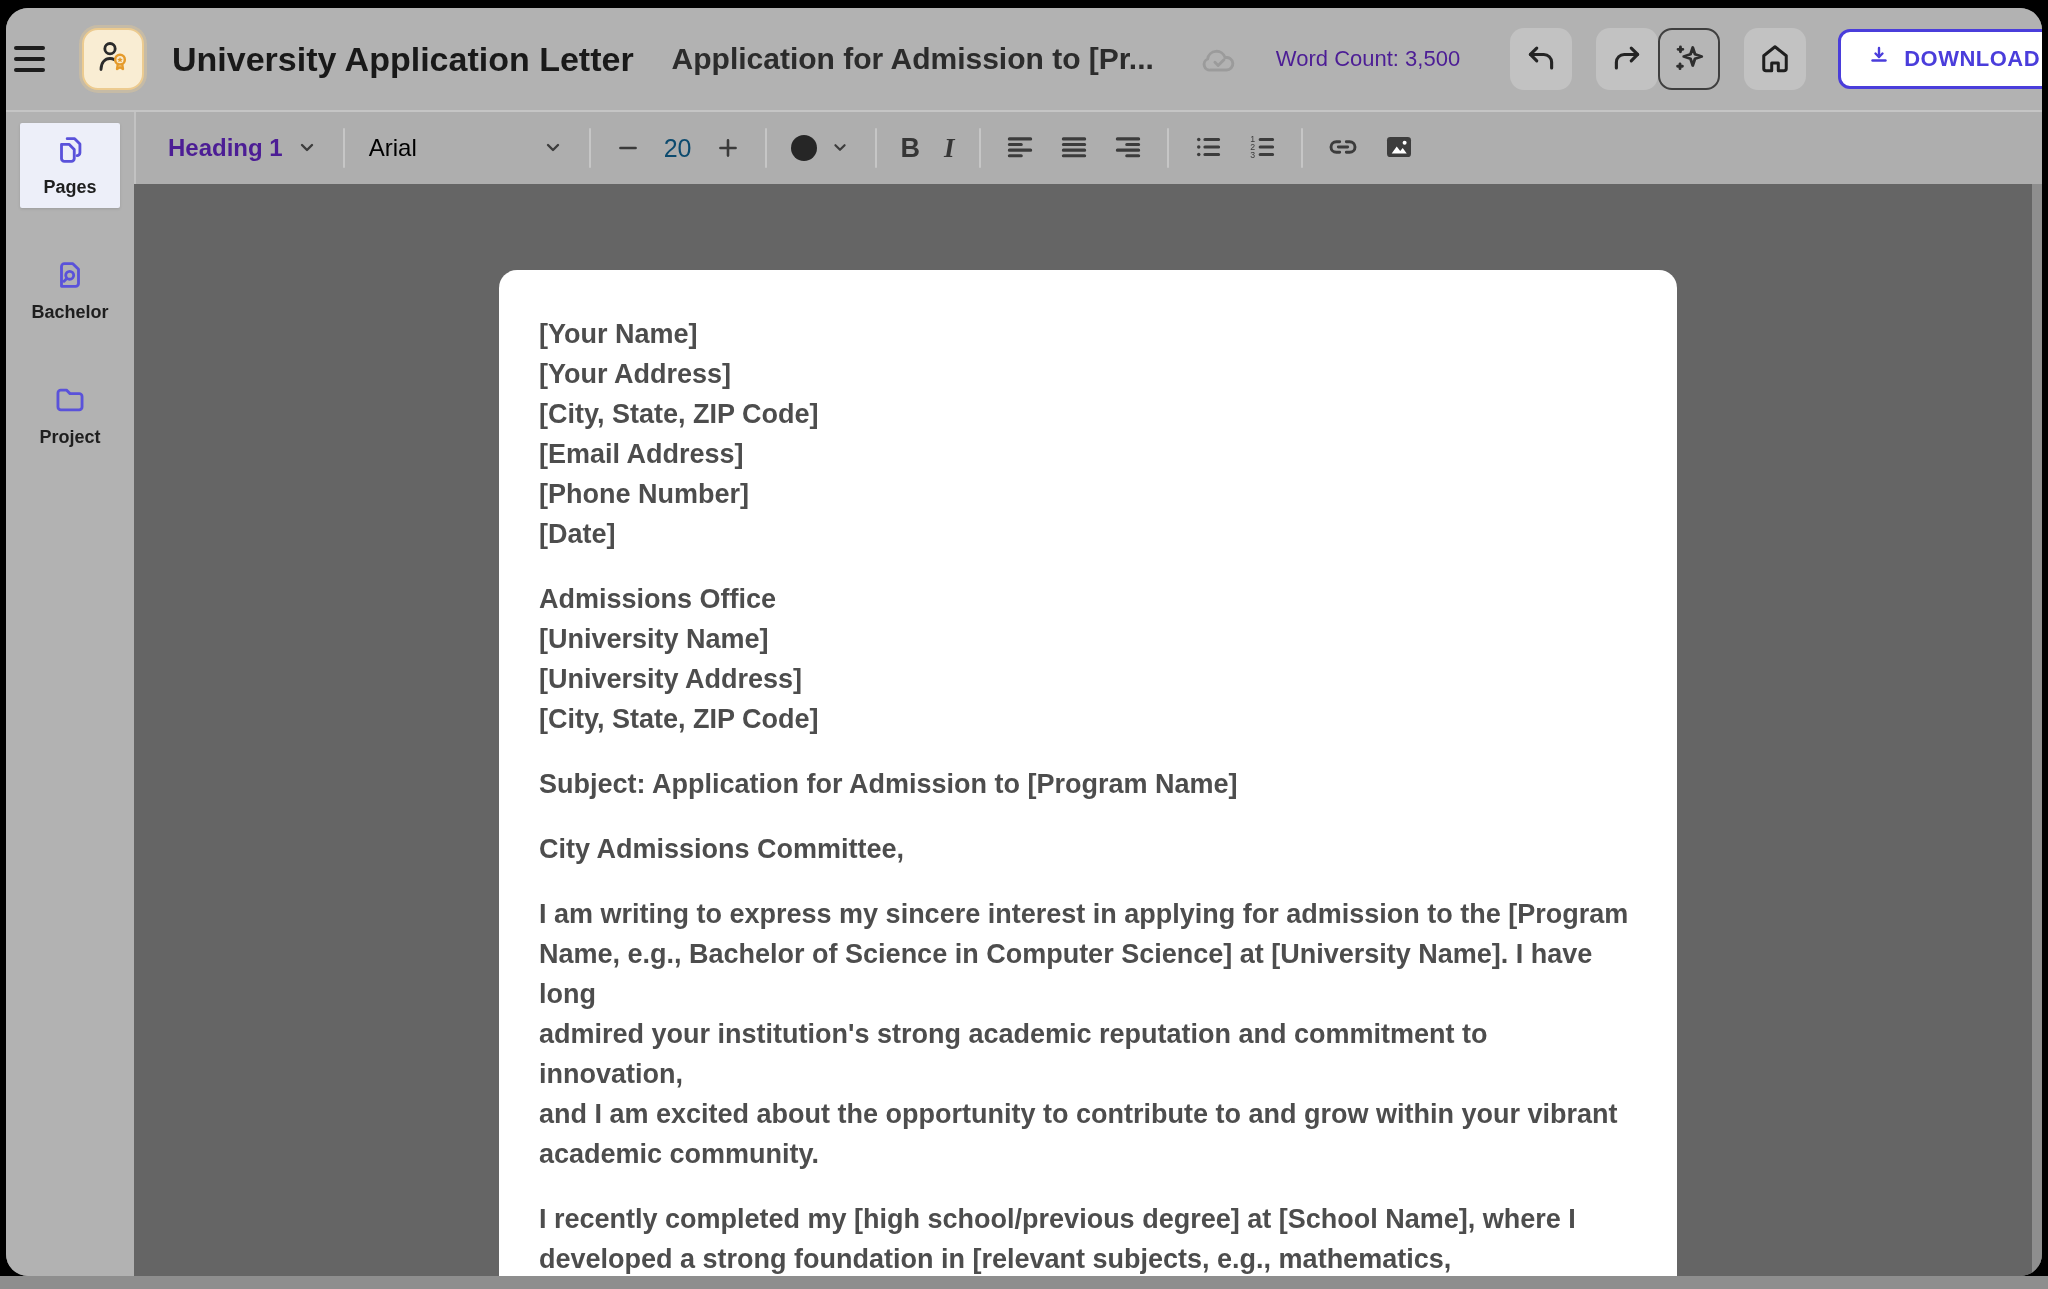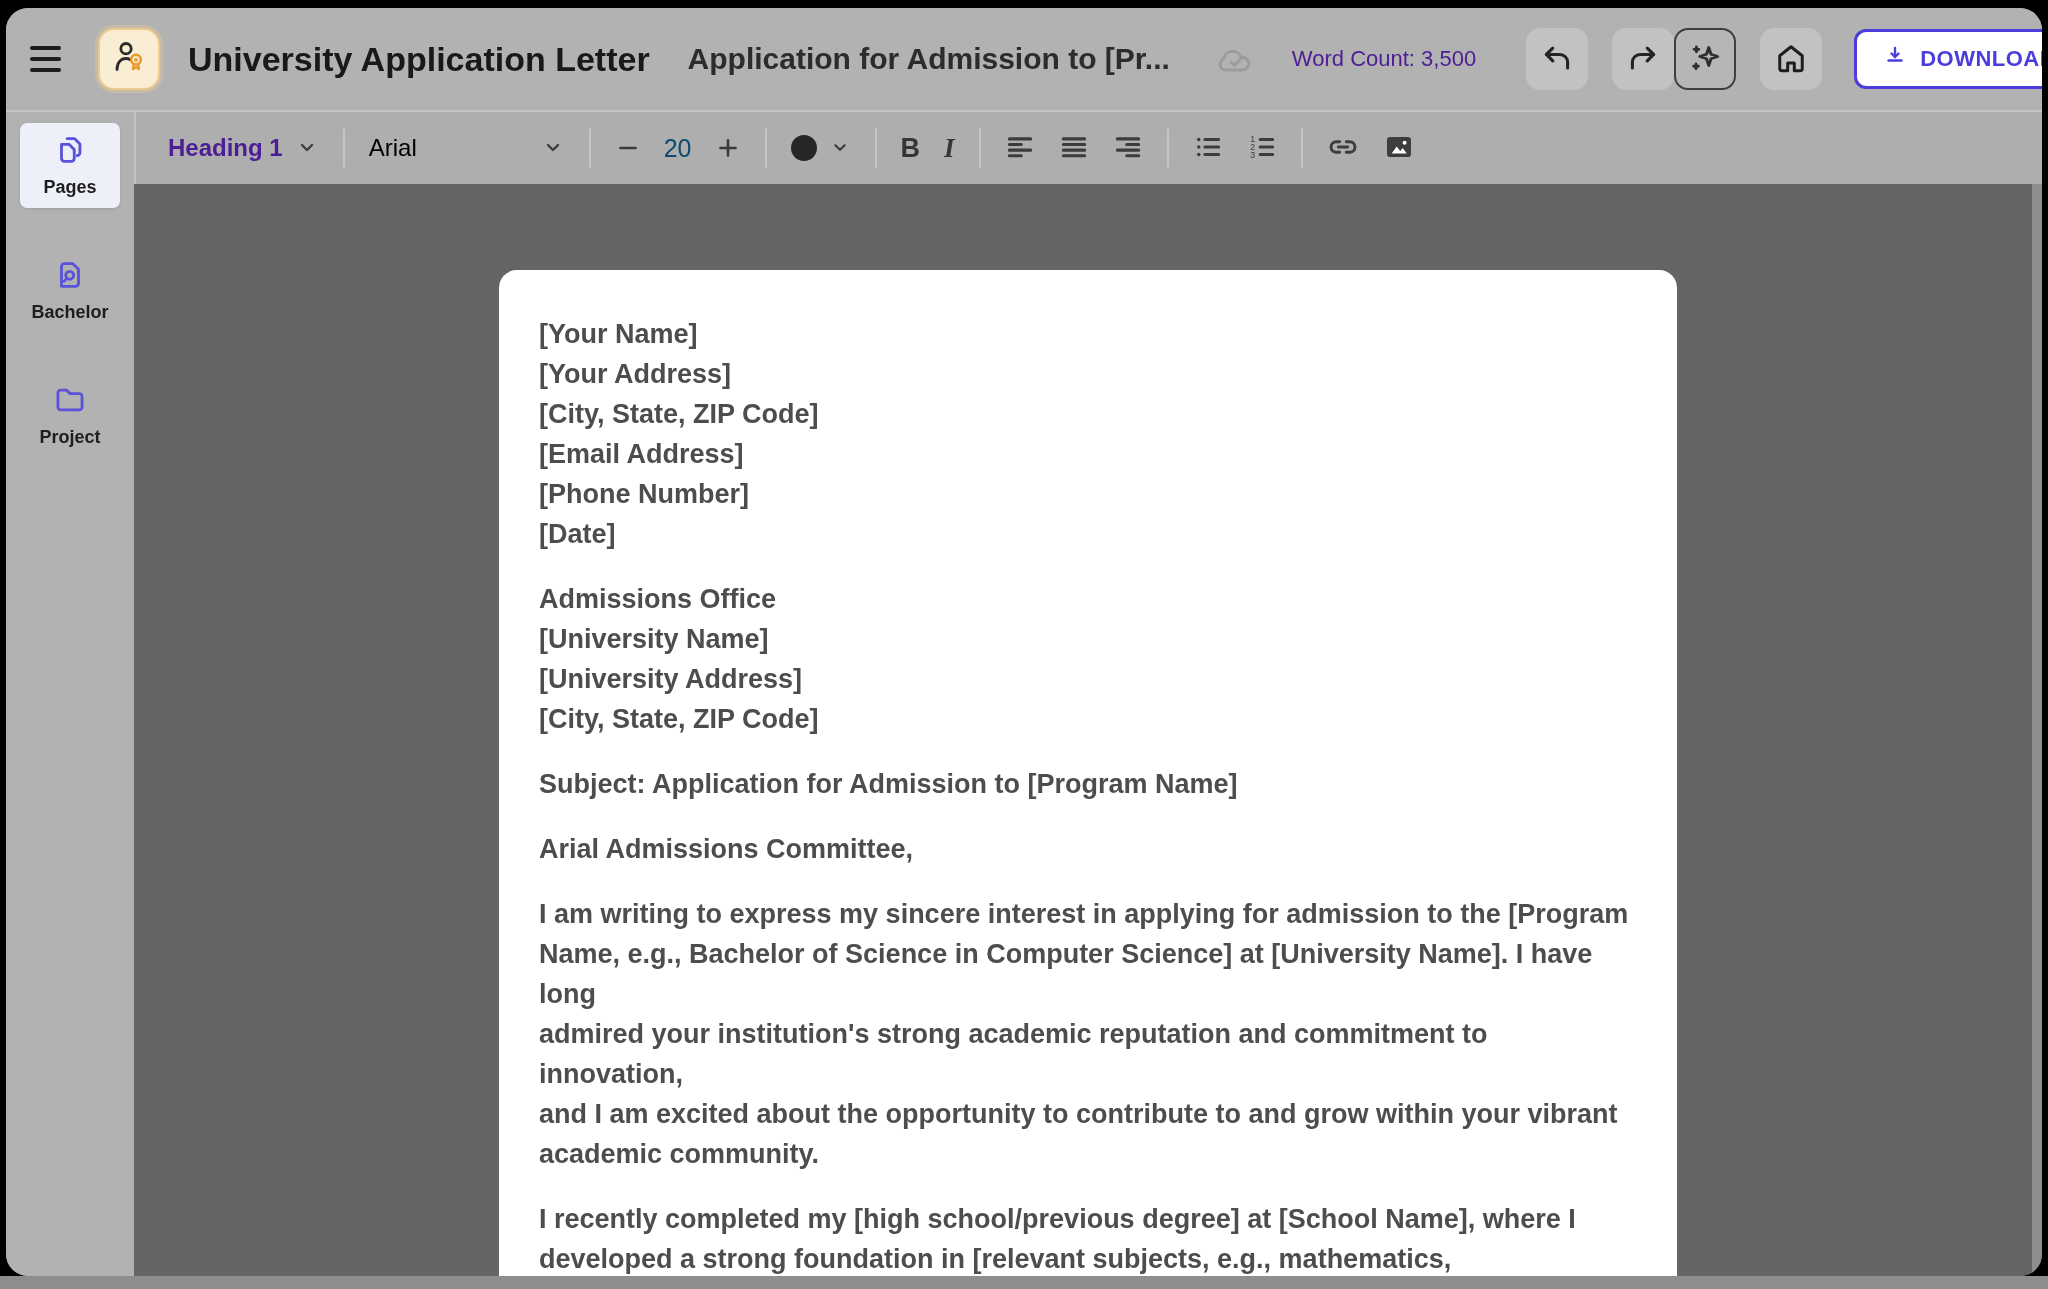--- a/index.html
+++ b/index.html
@@ -5,21 +5,21 @@
   * { margin:0; padding:0; box-sizing:border-box; }
   html,body { width:2048px; height:1289px; overflow:hidden; background:#000; font-family:"Liberation Sans", sans-serif; }
 
   
   .bottom-strip { position:absolute; left:0; right:0; bottom:0; height:13px; background:#8e8e8e; }
   .app-window { position:absolute; left:6px; right:6px; top:8px; bottom:13px;
     border-radius:22px; overflow:hidden; background:#8e8e8e; }
 
   
   .header { height:104px; background:#b2b2b2; display:flex; align-items:center;
-    padding:0 24px; border-bottom:2px solid #c5c5c5; }
+    padding:0 8px; border-bottom:2px solid #c5c5c5; }
   .icon-btn { width:62px; height:62px; border:none; border-radius:14px; background:transparent;
     display:flex; align-items:center; justify-content:center; cursor:pointer; flex:none; }
   .hamburger { width:48px; height:48px; background:transparent; border:none; display:flex;
     flex-direction:column; justify-content:center; gap:7px; cursor:pointer; flex:none; }
   .hamburger span { display:block; width:31px; height:4px; border-radius:2px; background:#1d1d1d; }
   .logo { width:62px; height:62px; border-radius:16px; background:#f9edd3; border:2px solid #eccb90;
     box-shadow:0 0 0 3px rgba(236,203,144,.35); display:flex; align-items:center; justify-content:center;
     margin-left:20px; flex:none; }
   .app-title { font-size:34px; font-weight:700; color:#191919; margin-left:28px; white-space:nowrap; }
   .doc-title { font-size:30px; font-weight:600; color:#2c2c2c; margin-left:38px; white-space:nowrap; }
@@ -32,21 +32,21 @@
   .home-btn { margin-left:24px; background:#c2c2c2; }
   .download-btn { margin-left:32px; height:60px; border-radius:12px; background:#ffffff;
     border:3px solid #4a3ddb; color:#4a3ddb; display:flex; align-items:center; gap:13px;
     padding:0 26px; font-size:22px; font-weight:700; letter-spacing:.5px; cursor:pointer; flex:none; }
 
   
   .main { display:flex; height:calc(100% - 104px); }
   .sidebar { width:128px; background:#b2b2b2; display:flex; flex-direction:column; align-items:center;
     padding-top:11px; gap:40px; flex:none; }
   .side-item { display:flex; flex-direction:column; align-items:center; gap:7px; cursor:pointer;
-    background:transparent; border:none; padding:10px 0; width:100px; border-radius:7px; }
+    background:transparent; border:none; padding:10px 0; width:100px; border-radius:2px; }
   .side-item.active { background:#edeff9; box-shadow:0 1px 3px rgba(0,0,0,.12); }
   .side-label { font-size:18px; font-weight:700; color:#1e1e1e; font-family:"Liberation Sans", sans-serif; }
 
   .right-col { flex:1; display:flex; flex-direction:column; min-width:0; }
 
   
   .toolbar { height:72px; background:#aeaeae; border-left:2px solid #c2c2c2;
     display:flex; align-items:center; padding:0 14px 0 26px; flex:none; }
   .tb-btn { background:transparent; border:none; display:flex; align-items:center; justify-content:center;
     cursor:pointer; color:#3d3d3d; padding:4px 6px; border-radius:8px; }
@@ -328,21 +328,21 @@
 [Your Address]
 [City, State, ZIP Code]
 [Email Address]
 [Phone Number]
 [Date]</div>
             <div class="doc-block strong">Admissions Office
 [University Name]
 [University Address]
 [City, State, ZIP Code]</div>
             <div class="doc-block strong">Subject: Application for Admission to [Program Name]</div>
-            <div class="doc-block strong">Arial Admissions Committee,</div>
+            <div class="doc-block strong">City Admissions Committee,</div>
             <div class="doc-block body-text">I am writing to express my sincere interest in applying for admission to the [Program
 Name, e.g., Bachelor of Science in Computer Science] at [University Name]. I have long
 admired your institution's strong academic reputation and commitment to innovation,
 and I am excited about the opportunity to contribute to and grow within your vibrant
 academic community.</div>
             <div class="doc-block body-text">I recently completed my [high school/previous degree] at [School Name], where I
 developed a strong foundation in [relevant subjects, e.g., mathematics, programming,
 critical thinking]. My passion for [mention subject or field] has grown over the years,
 fueled by both classroom experiences and personal projects. For example, [mention a</div>
           </div>

